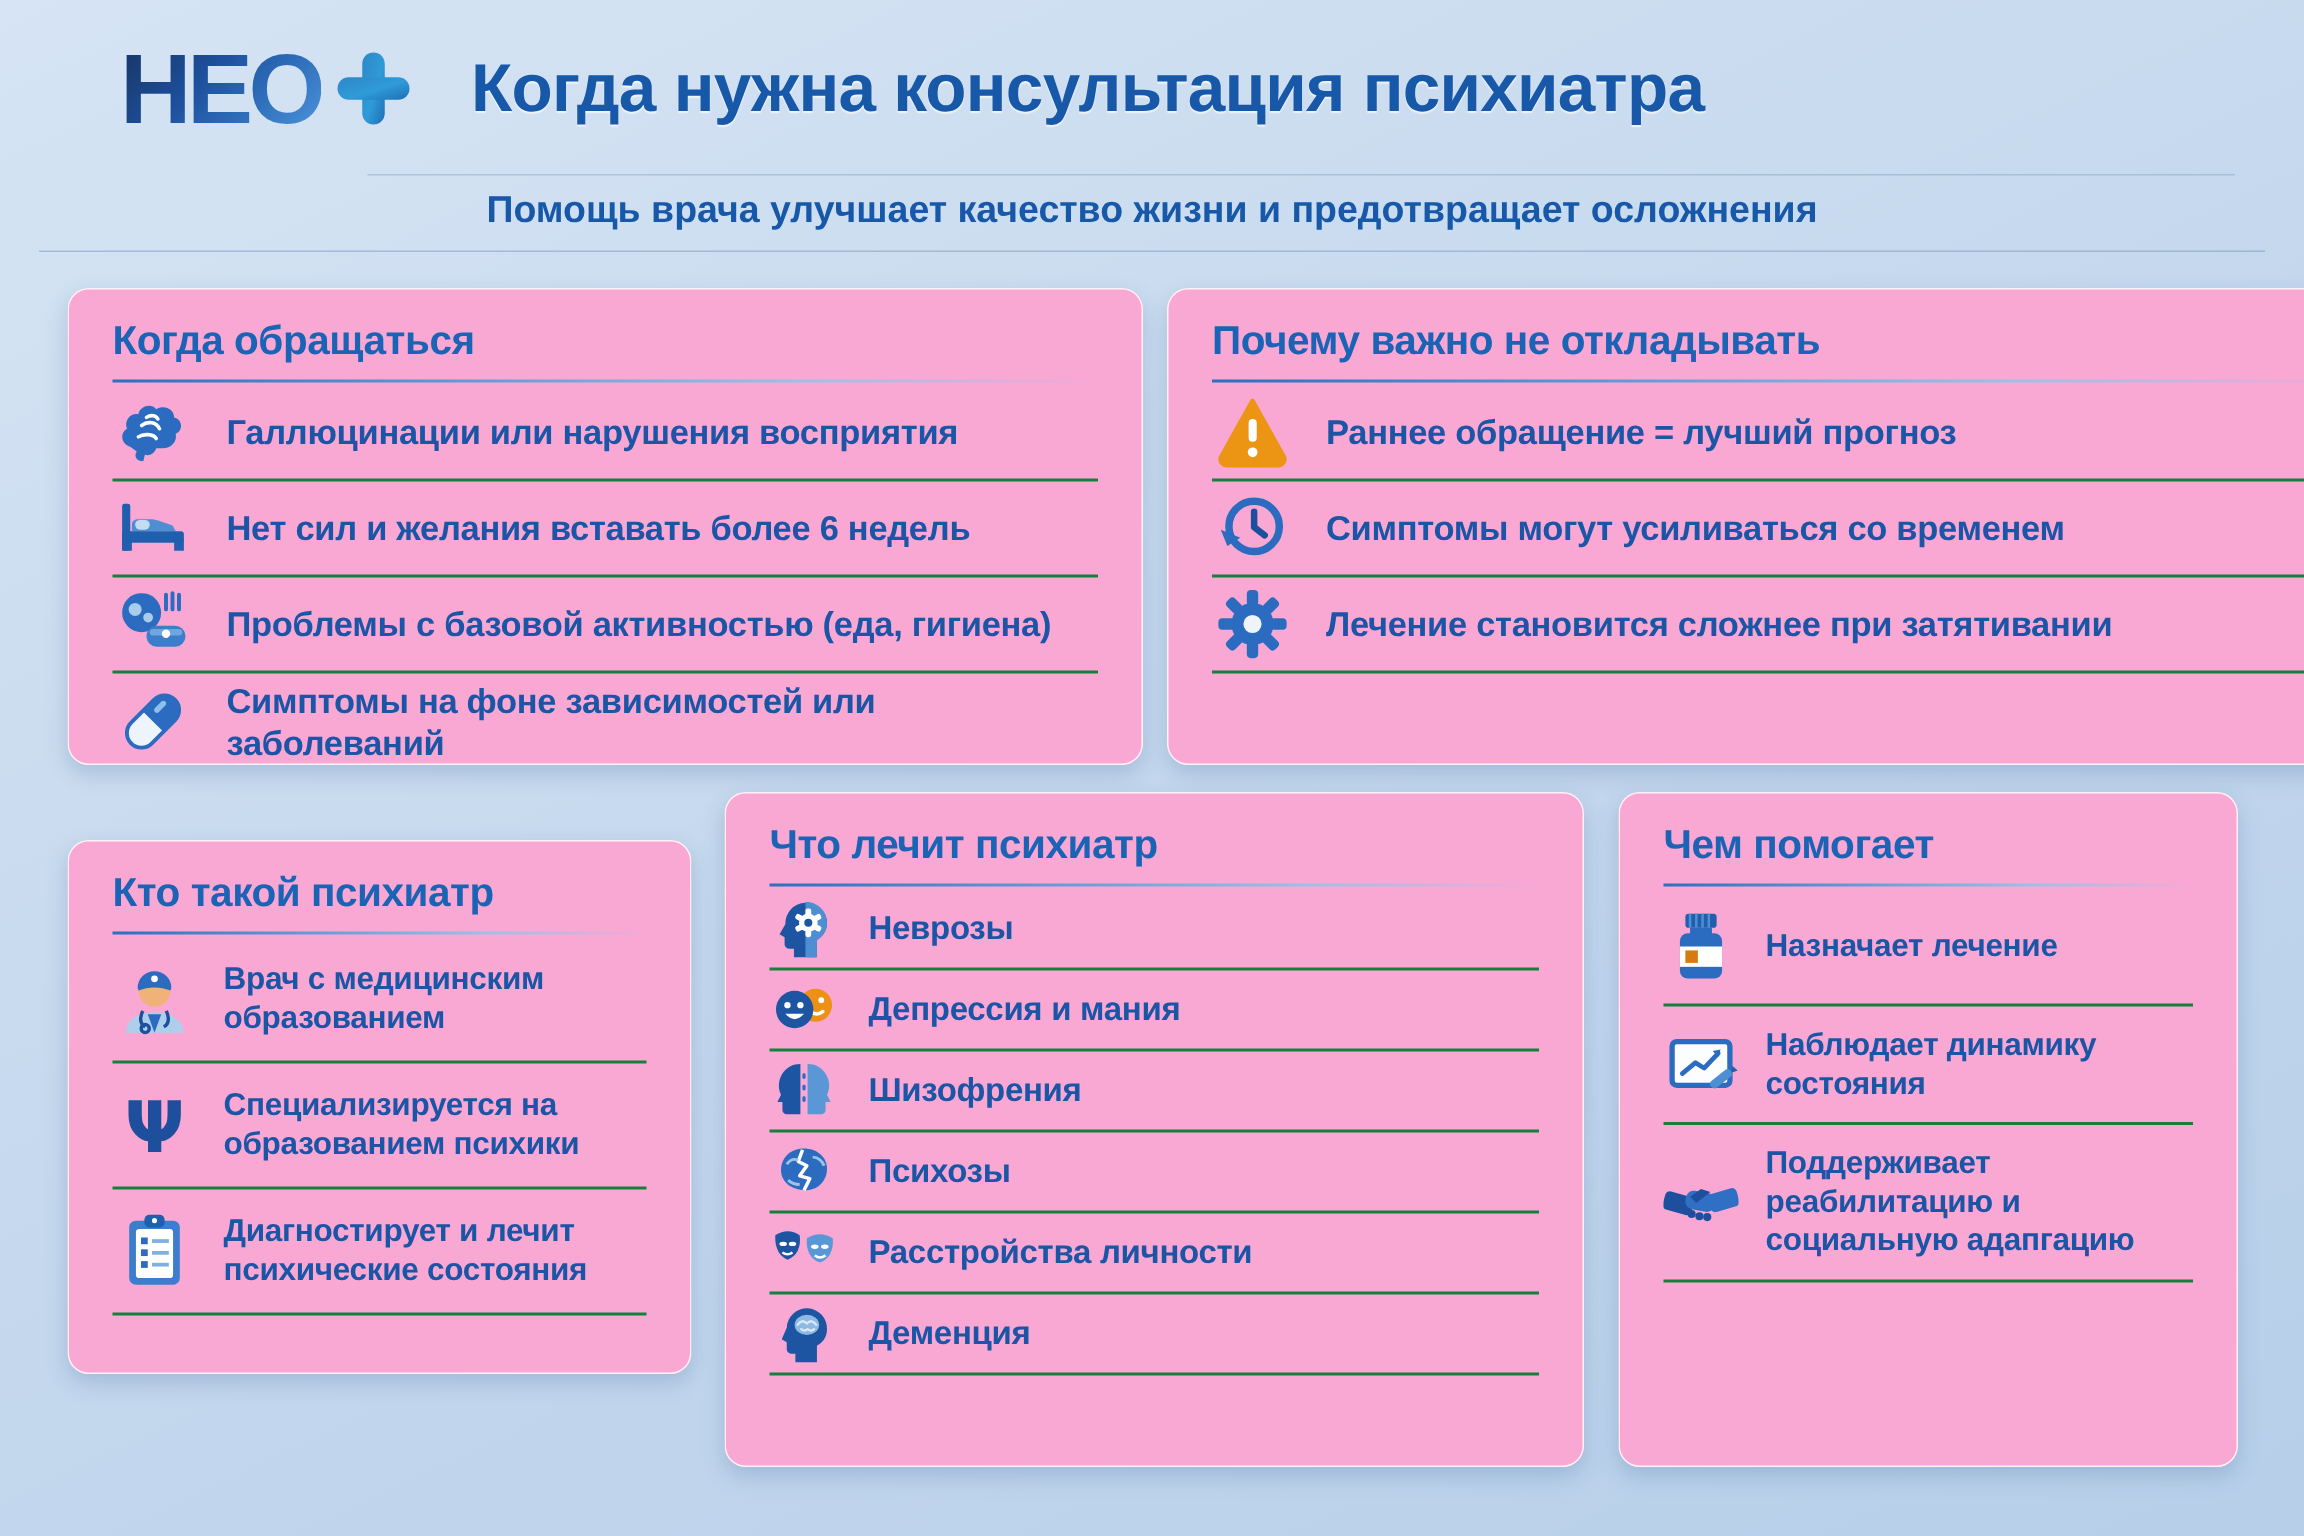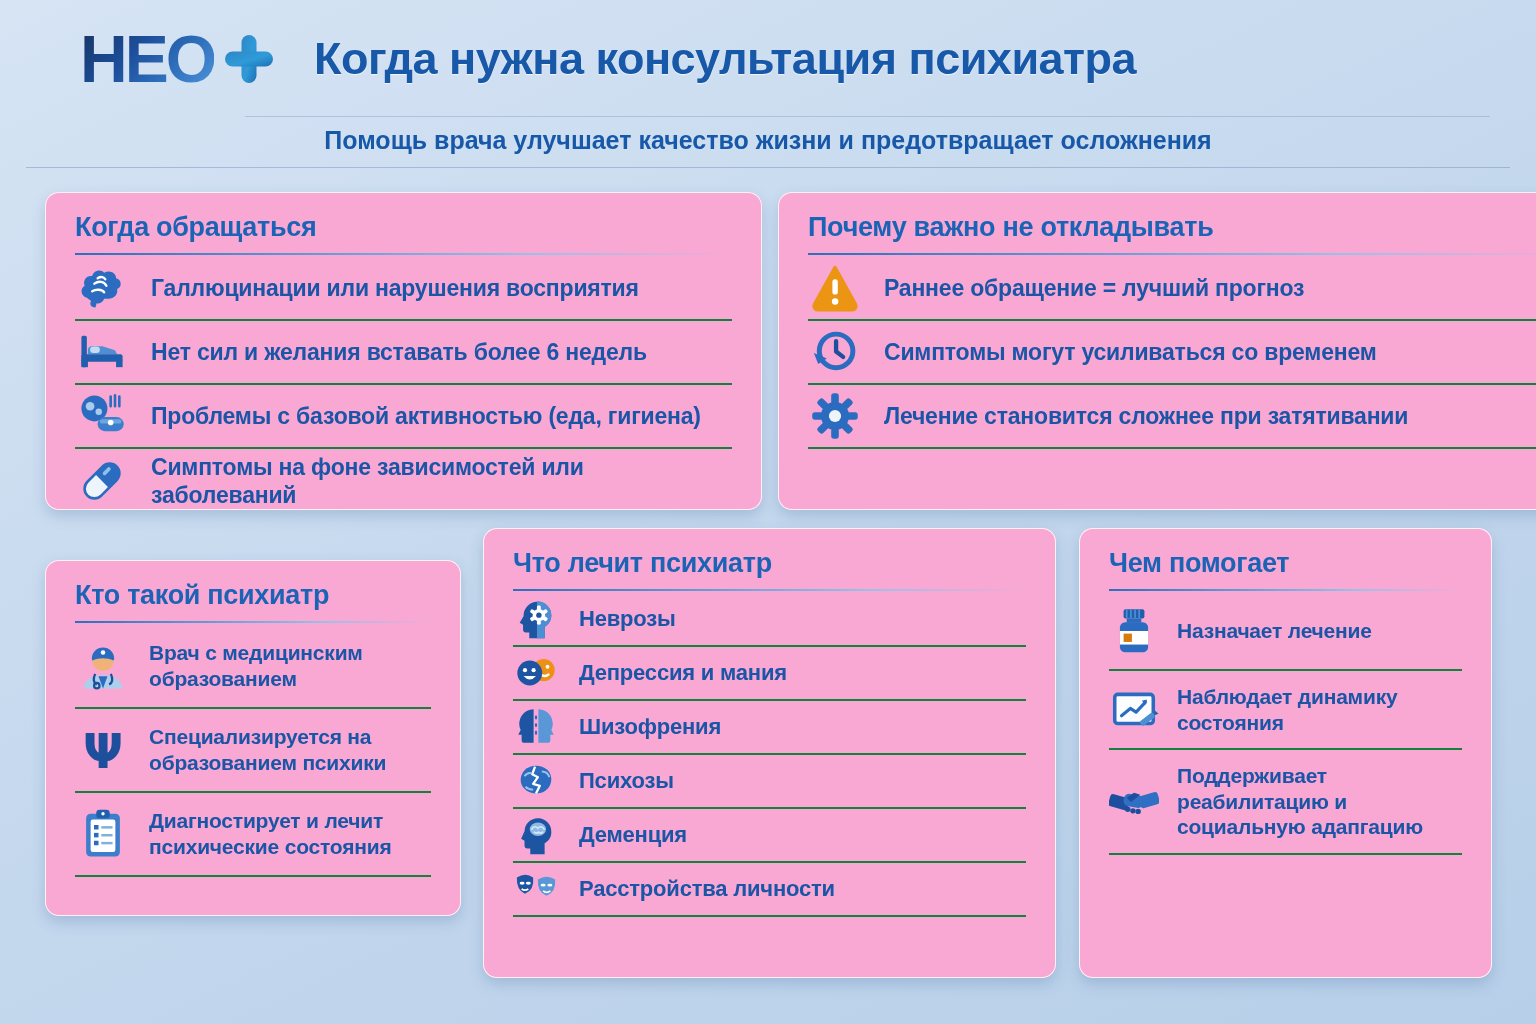--- a/index.html
+++ b/index.html
@@ -312,44 +312,44 @@
           <path d="M23 9l-3 8 6 3-5 7 7 2-4 8" fill="none" stroke="#fff" stroke-width="2.4" stroke-linejoin="round"></path>
           <path d="M12 19c2-3 5-4 8-3M30 14c4 0 7 3 8 6M13 30c2 2 5 3 8 3" fill="none" stroke="#9cc3e8" stroke-width="2"></path>
         </svg>
       </span>
       <span class="txt">Психозы</span>
     </div>
 
     <div class="row">
       <span class="icon">
         <svg viewBox="0 0 48 48" width="46" height="46">
-          <path d="M12 20A14 14 0 0 1 40 21c0 6-3.5 9.5-7 11.5V44H18v-6h-3a3 3 0 0 1-3-3v-5l-3.5-2z" fill="#1d55a3"></path>
-          <ellipse cx="26" cy="18" rx="8.5" ry="7" fill="#8fb9e4"></ellipse>
-          <path d="M19.5 18q3-4.5 6.5-1 3.5-3.5 6.5 1M22 21q2.5 2 4.5 0 2.5 2 4.5 0" fill="none" stroke="#d8e9f8" stroke-width="1.6" stroke-linecap="round"></path>
-        </svg>
-      </span>
-      <span class="txt">Деменция</span>
-    </div>
-
-    <div class="row">
-      <span class="icon">
-        <svg viewBox="0 0 48 48" width="46" height="46">
           <path d="M4 12q9-5.5 17 0 1.5 13-8.5 17Q3.5 25 4 12z" fill="#1d55a3"></path>
           <ellipse cx="9.5" cy="18" rx="2.6" ry="1.5" fill="#fff"></ellipse>
           <ellipse cx="16" cy="18" rx="2.6" ry="1.5" fill="#fff"></ellipse>
           <path d="M9 24q3.5 2.5 7 0" stroke="#fff" stroke-width="1.8" fill="none"></path>
           <path d="M26 14q9-5.5 18 0 1 13-9 17-10-4-9-17z" fill="#5a97d6"></path>
           <ellipse cx="31.5" cy="20" rx="2.6" ry="1.5" fill="#fff"></ellipse>
           <ellipse cx="38.5" cy="20" rx="2.6" ry="1.5" fill="#fff"></ellipse>
           <path d="M31.5 26q3.5 3 7.5 0" stroke="#fff" stroke-width="1.8" fill="none"></path>
         </svg>
       </span>
       <span class="txt">Расстройства личности</span>
     </div>
 
+    <div class="row">
+      <span class="icon">
+        <svg viewBox="0 0 48 48" width="46" height="46">
+          <path d="M12 20A14 14 0 0 1 40 21c0 6-3.5 9.5-7 11.5V44H18v-6h-3a3 3 0 0 1-3-3v-5l-3.5-2z" fill="#1d55a3"></path>
+          <ellipse cx="26" cy="18" rx="8.5" ry="7" fill="#8fb9e4"></ellipse>
+          <path d="M19.5 18q3-4.5 6.5-1 3.5-3.5 6.5 1M22 21q2.5 2 4.5 0 2.5 2 4.5 0" fill="none" stroke="#d8e9f8" stroke-width="1.6" stroke-linecap="round"></path>
+        </svg>
+      </span>
+      <span class="txt">Деменция</span>
+    </div>
+
   </section>
 
   <section class="card" id="card-helps">
     <h2>Чем помогает</h2>
     <div class="hrule"></div>
 
     <div class="row">
       <span class="icon">
         <svg viewBox="0 0 48 48" width="50" height="50">
           <rect x="14" y="3" width="20" height="9" rx="2" fill="#1f5fae"></rect>

